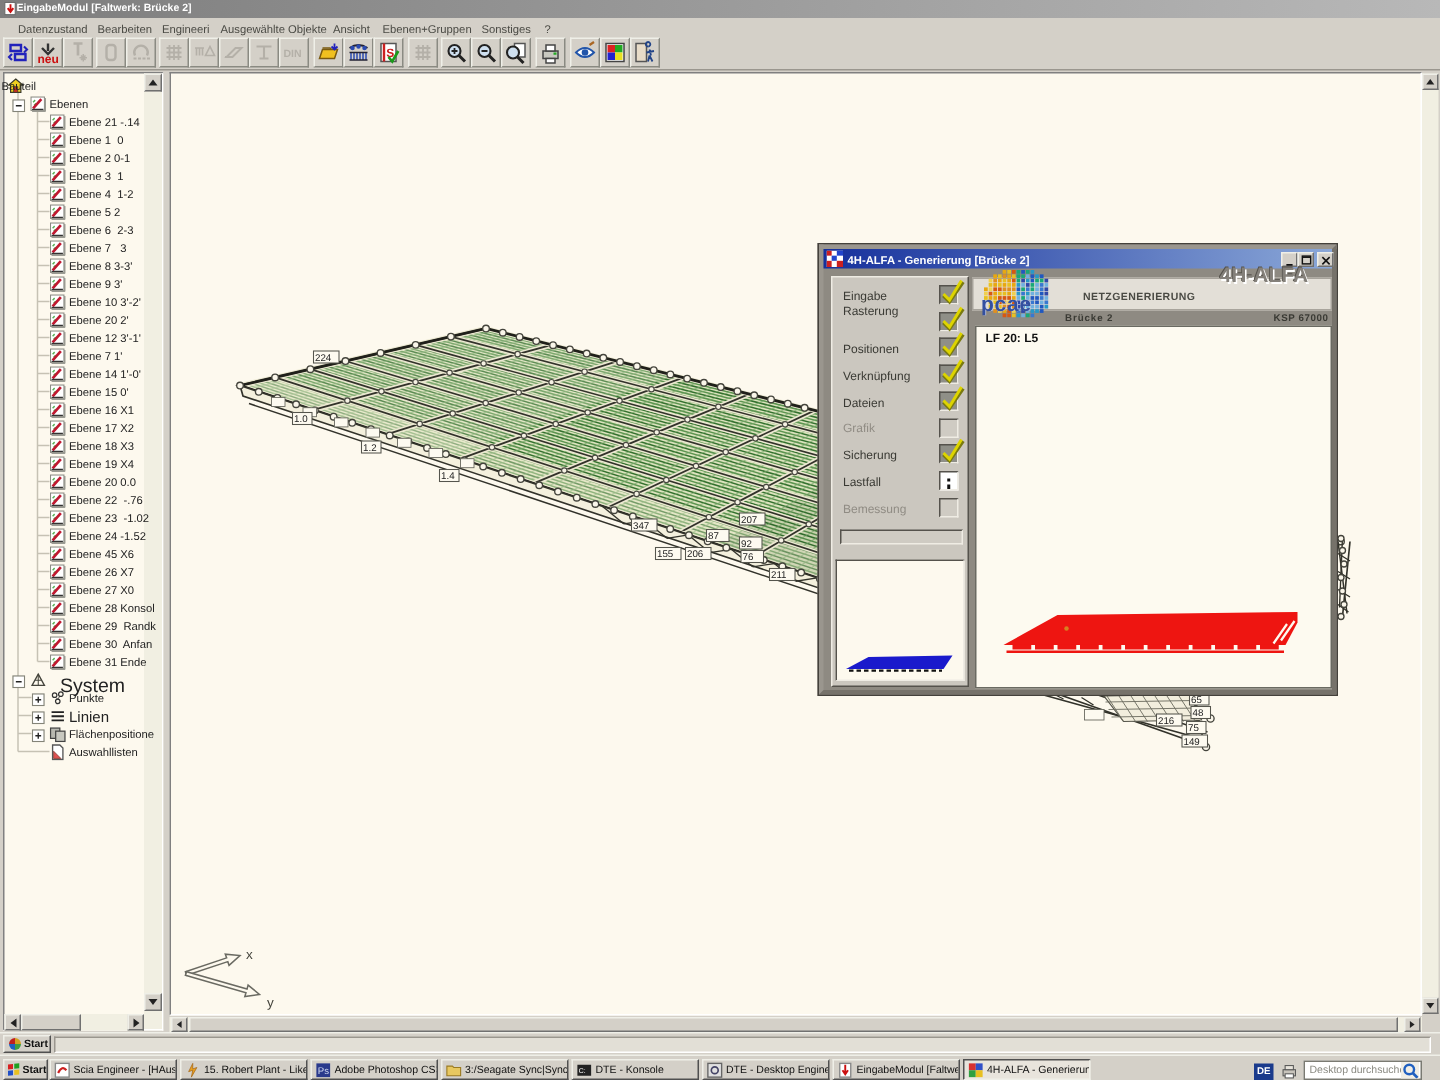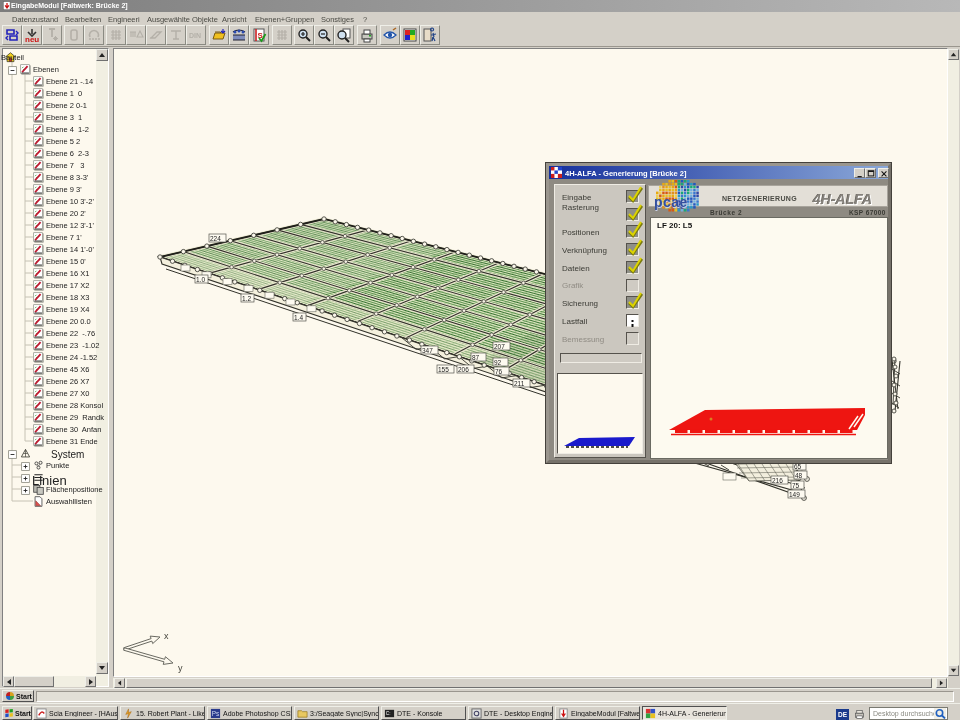--- a/index.html
+++ b/index.html
@@ -595,21 +595,21 @@
         <rect x="1" y="1" width="12" height="12" fill="#fff" stroke="#848478" stroke-width="1.2"></rect>
         <path d="M4,7 L10,7" stroke="#222" stroke-width="1.4"></path>
       </svg>
     </div>
     <div class="abs" style="left:20px;top:448px">
       <svg style="position:absolute;left:0px;top:0px" width="11" height="11" viewBox="0 0 16 16">
         <path d="M8,2 L14,13 L2,13 Z" fill="none" stroke="#44443c" stroke-width="1.3"></path>
         <path d="M8,2 L8,13 M5,8 L11,8" stroke="#44443c" stroke-width="1"></path>
       </svg>
     </div>
-    <div class="abs" style="left:51px;top:449px;font-size:10px;color:#222;white-space:nowrap">System</div>
+    <div class="abs" style="left:40px;top:449px;font-size:13px;color:#222;white-space:nowrap">System</div>
     <div class="abs" style="left:21px;top:462px">
       <svg style="position:absolute;left:0px;top:0px" width="9" height="9" viewBox="0 0 14 14">
         <rect x="1" y="1" width="12" height="12" fill="#fff" stroke="#848478" stroke-width="1.2"></rect>
         <path d="M4,7 L10,7" stroke="#222" stroke-width="1.4"></path>
         <path d="M7,4 L7,10" stroke="#222" stroke-width="1.4"></path>
       </svg>
     </div>
     <div class="abs" style="left:33px;top:460px">
       <svg style="position:absolute;left:0px;top:0px" width="11" height="11" viewBox="0 0 16 16">
         <circle cx="5" cy="5" r="2.2" fill="none" stroke="#333" stroke-width="1.2"></circle>
@@ -624,21 +624,21 @@
         <rect x="1" y="1" width="12" height="12" fill="#fff" stroke="#848478" stroke-width="1.2"></rect>
         <path d="M4,7 L10,7" stroke="#222" stroke-width="1.4"></path>
         <path d="M7,4 L7,10" stroke="#222" stroke-width="1.4"></path>
       </svg>
     </div>
     <div class="abs" style="left:33px;top:472px">
       <svg style="position:absolute;left:0px;top:0px" width="11" height="11" viewBox="0 0 16 16">
         <path d="M2,4 L14,4 M2,8 L14,8 M2,12 L14,12" stroke="#222" stroke-width="1.8"></path>
       </svg>
     </div>
-    <div class="abs" style="left:32px;top:473px;font-size:13px;color:#222;white-space:nowrap">Linien</div>
+    <div class="abs" style="left:46px;top:473px;font-size:10px;color:#222;white-space:nowrap">Linien</div>
     <div class="abs" style="left:21px;top:486px">
       <svg style="position:absolute;left:0px;top:0px" width="9" height="9" viewBox="0 0 14 14">
         <rect x="1" y="1" width="12" height="12" fill="#fff" stroke="#848478" stroke-width="1.2"></rect>
         <path d="M4,7 L10,7" stroke="#222" stroke-width="1.4"></path>
         <path d="M7,4 L7,10" stroke="#222" stroke-width="1.4"></path>
       </svg>
     </div>
     <div class="abs" style="left:33px;top:484px">
       <svg style="position:absolute;left:0px;top:0px" width="11" height="11" viewBox="0 0 16 16">
         <rect x="1" y="2" width="9" height="10" fill="#b8b8b0" stroke="#444" stroke-width="1.2"></rect>
@@ -1245,21 +1245,21 @@
 <div class="cb" style="left:80px;top:169px;background:#cfcbc3"></div>
 <div class="abs" style="left:14px;top:190px;width:82px;height:10px;background:#cfcbc3;border-top:1px solid #55524c;border-left:1px solid #55524c;border-right:1px solid #efece4;border-bottom:1px solid #efece4"></div>
 <div class="abs" style="left:11px;top:210px;width:86px;height:81px;background:#fdf9ee;border-top:1px solid #55524c;border-left:1px solid #55524c;border-right:1px solid #efece4;border-bottom:1px solid #efece4">
 <svg width="84" height="79" viewBox="0 0 84 79">
           <polygon points="6,72 21,64 77,63 71,72" fill="#1a1acc"></polygon>
           <path d="M8,73 h62" stroke="#111" stroke-width="1.5" stroke-dasharray="3,2"></path>
         </svg>
 </div>
 <div class="abs" style="left:102px;top:22px;width:240px;height:22px;background:#e3dfd7;border:1px solid #a8a49c"></div>
 <div class="abs" style="left:176px;top:32px;font-size:7px;font-weight:bold;letter-spacing:0.3px;color:#4a4a44">NETZGENERIERUNG</div>
-<div class="abs" style="left:267px;top:28px;font-size:14px;font-weight:bold;font-style:italic;color:#84807a;text-shadow:1px 1px 0 #fff,-0.5px -0.5px 0 #55524c">4H-ALFA</div>
+<div class="abs" style="left:267px;top:12px;font-size:14px;font-weight:bold;color:#84807a;text-shadow:1px 1px 0 #fff,-0.5px -0.5px 0 #55524c">4H-ALFA</div>
 <div class="abs" style="left:110px;top:17px;width:44px;height:32px">
         <svg style="position:absolute;left:0px;top:0px" width="44" height="32" viewBox="0 0 44 32">
           <rect x="12.4" y="0.0" width="2.5" height="2.5" fill="#e8a810"></rect>
           <rect x="15.5" y="0.0" width="2.5" height="2.5" fill="#e8c020"></rect>
           <rect x="18.6" y="0.0" width="2.5" height="2.5" fill="#d85810"></rect>
           <rect x="21.7" y="0.0" width="2.5" height="2.5" fill="#18a878"></rect>
           <rect x="24.8" y="0.0" width="2.5" height="2.5" fill="#2058c0"></rect>
           <rect x="27.9" y="0.0" width="2.5" height="2.5" fill="#18a878"></rect>
           <rect x="31.0" y="0.0" width="2.5" height="2.5" fill="#2898c8"></rect>
           <rect x="6.2" y="2.9" width="2.5" height="2.5" fill="#e8a810"></rect>

